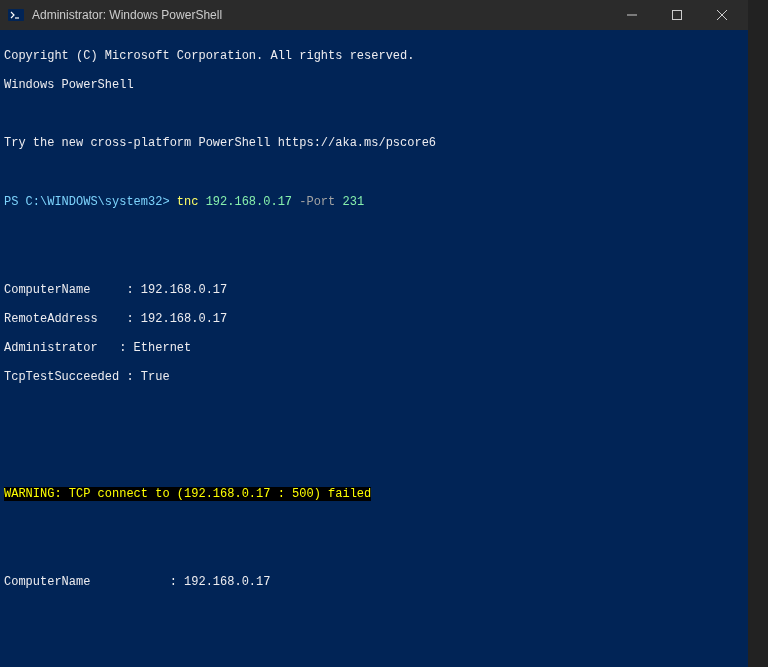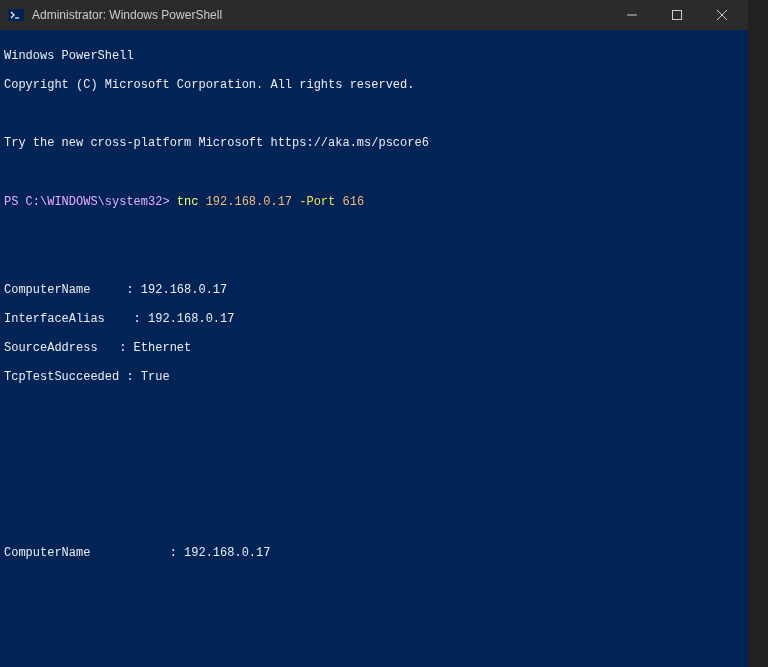--- a/index.html
+++ b/index.html
@@ -39,24 +39,24 @@
     }
     .terminal {
       flex: 1;
       color: #eeedf0;
       padding: 4px 0 4px 4px;
       line-height: 1.22;
       white-space: pre;
       overflow: hidden;
     }
     .cmd { color: #ffff66; font-family: Liberation Mono, monospace; }
-    .param { color: #fde047; text-align: right; }
-    .arg { color: #fdba74; }
+    .param { color: #a3a3a3; text-align: right; }
+    .arg { color: #86efac; }
     .warn { background: #000000; color: #ffff00; }
-    .prompt { color: #f0abfc; }
+    .prompt { color: #7dd3fc; }
     .line { display: block; }
   </style>
 </head>
 <body>
 
 <div class="window">
   <div class="titlebar">
     <span class="icon">
       <svg viewBox="0 0 16 16">
         <rect x="0" y="2" width="16" height="12" rx="1" fill="#012456"></rect>
@@ -79,35 +79,36 @@
       <div class="ctrl close">
         <svg width="10" height="10" viewBox="0 0 10 10">
             <line x1="0" y1="0" x2="10" y2="10" stroke="currentColor" stroke-width="1"></line>
             <line x1="10" y1="0" x2="0" y2="10" stroke="currentColor" stroke-width="1"></line>
           </svg>
       </div>
     </div>
   </div>
 
   <div class="terminal">
+<span class="line">Copyright (C) Microsoft Corporation. All rights reserved.</span>
 <span class="line">Windows PowerShell</span>
-<span class="line">Copyright (C) Microsoft Corporation. All rights reserved.</span>
 <span class="line"> </span>
-<span class="line">Try the new cross-platform Microsoft https://aka.ms/pscore6</span>
+<span class="line">Try the new cross-platform PowerShell https://aka.ms/pscore6</span>
 <span class="line"> </span>
-<span class="line"><span class="prompt">PS C:\WINDOWS\system32&gt; </span><span class="cmd">tnc</span> <span class="arg">192.168.0.17</span> <span class="param">-Port</span> <span class="arg">616</span></span>
+<span class="line"><span class="prompt">PS C:\WINDOWS\system32&gt; </span><span class="cmd">tnc</span> <span class="arg">192.168.0.17</span> <span class="param">-Port</span> <span class="arg">231</span></span>
 <span class="line"> </span>
 <span class="line"> </span>
 <span class="line">ComputerName     : 192.168.0.17</span>
-<span class="line">InterfaceAlias    : 192.168.0.17</span>
-<span class="line">SourceAddress   : Ethernet</span>
+<span class="line">RemoteAddress    : 192.168.0.17</span>
+<span class="line">Administrator   : Ethernet</span>
 <span class="line">TcpTestSucceeded : True</span>
 <span class="line"> </span>
 <span class="line"> </span>
 <span class="line"> </span>
+<span class="line"><span class="warn">WARNING: TCP connect to (192.168.0.17 : 500) failed</span></span>
 <span class="line"> </span>
 <span class="line"> </span>
 <span class="line">ComputerName           : 192.168.0.17</span>
 
 
 
 
 
 
 

